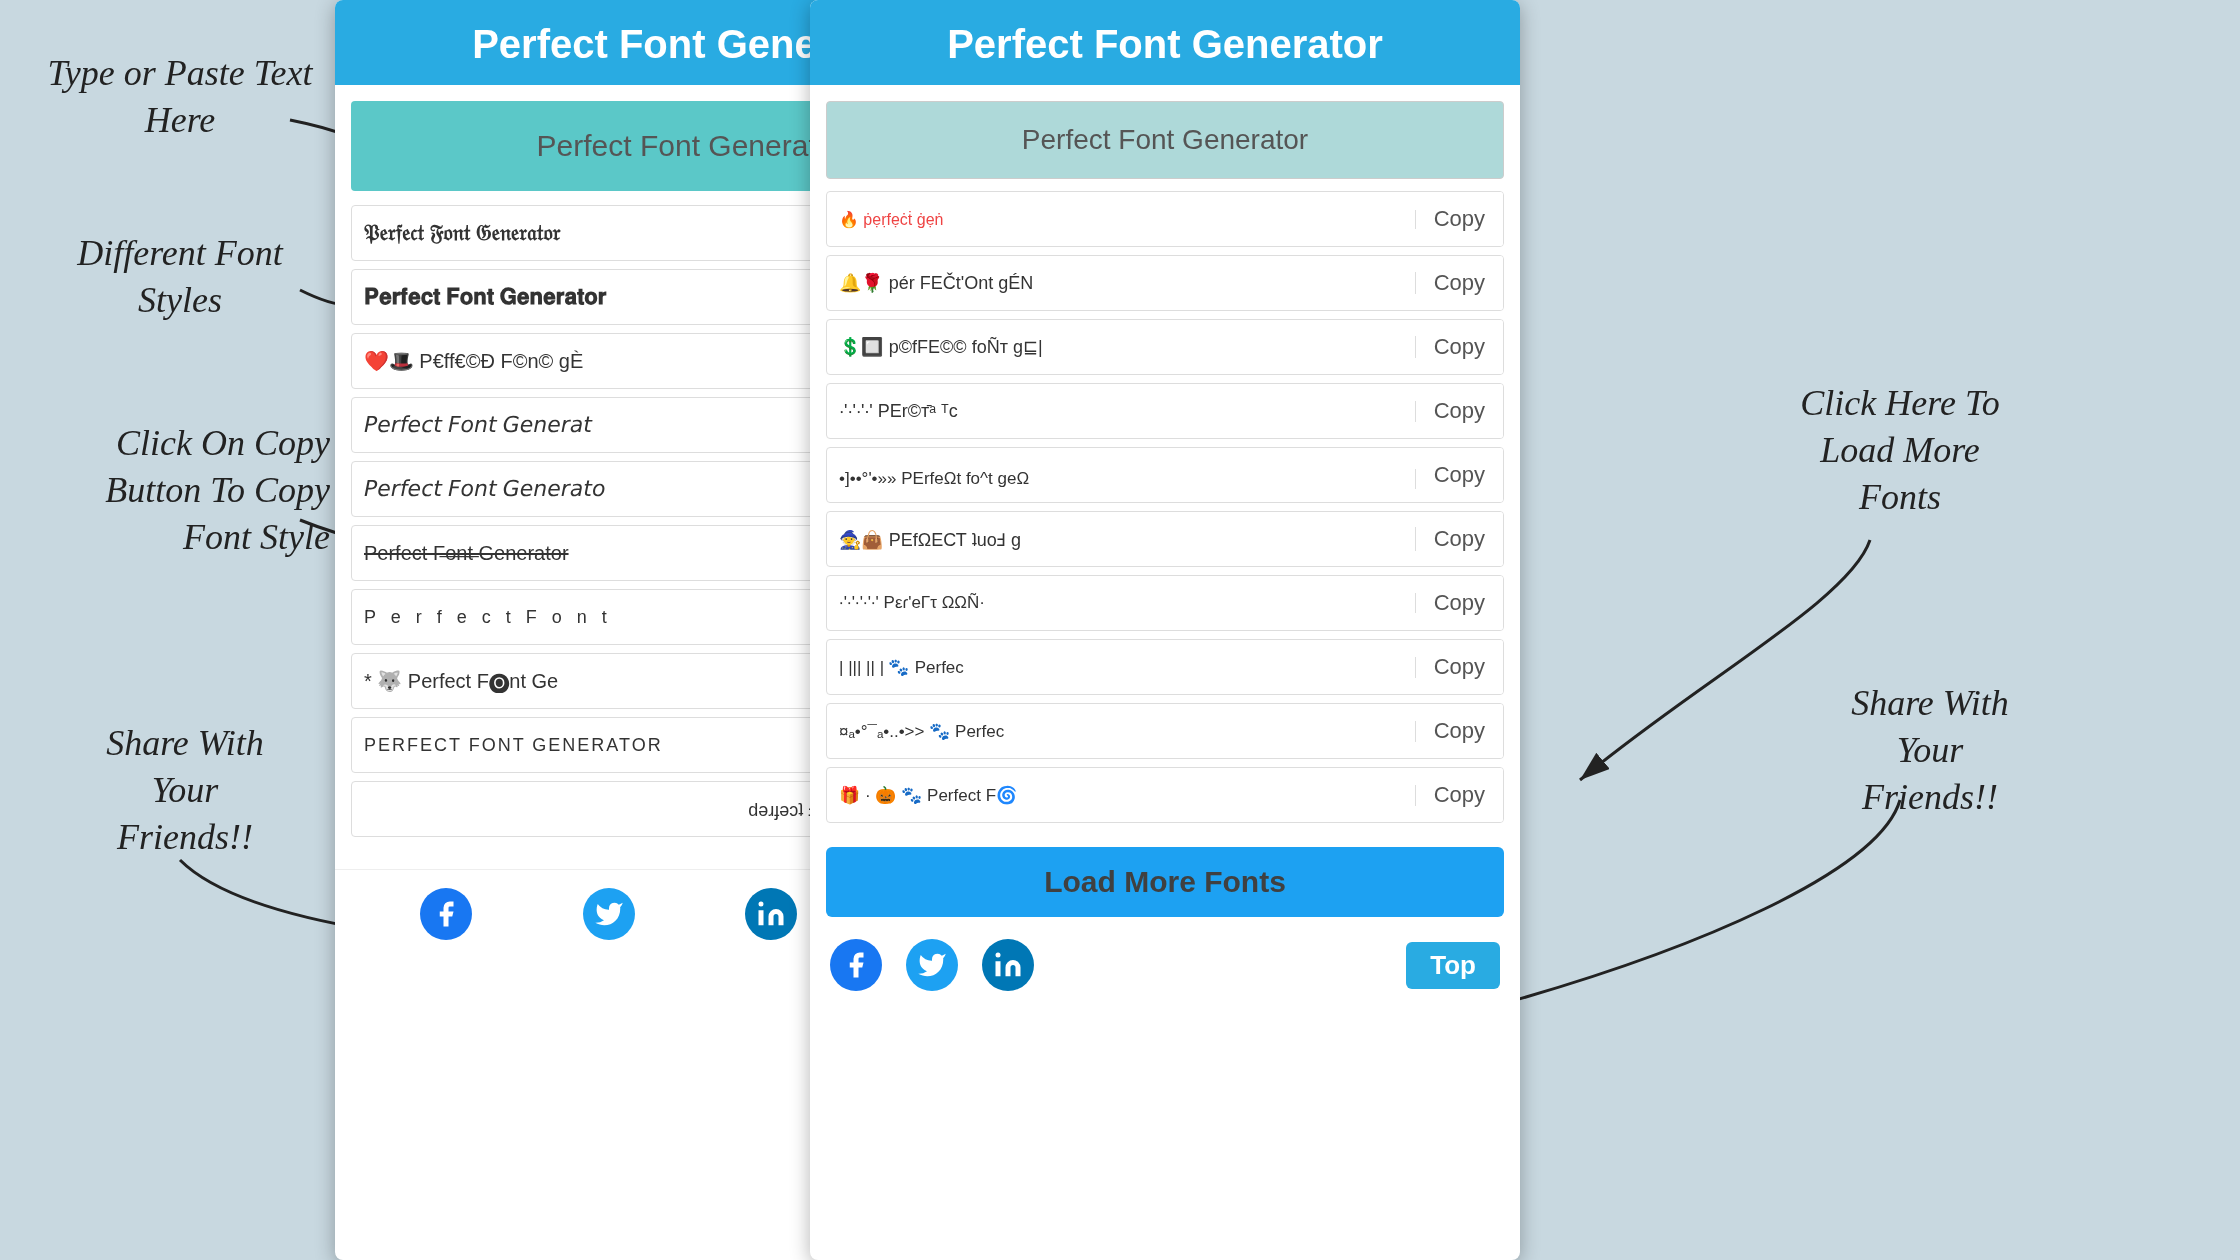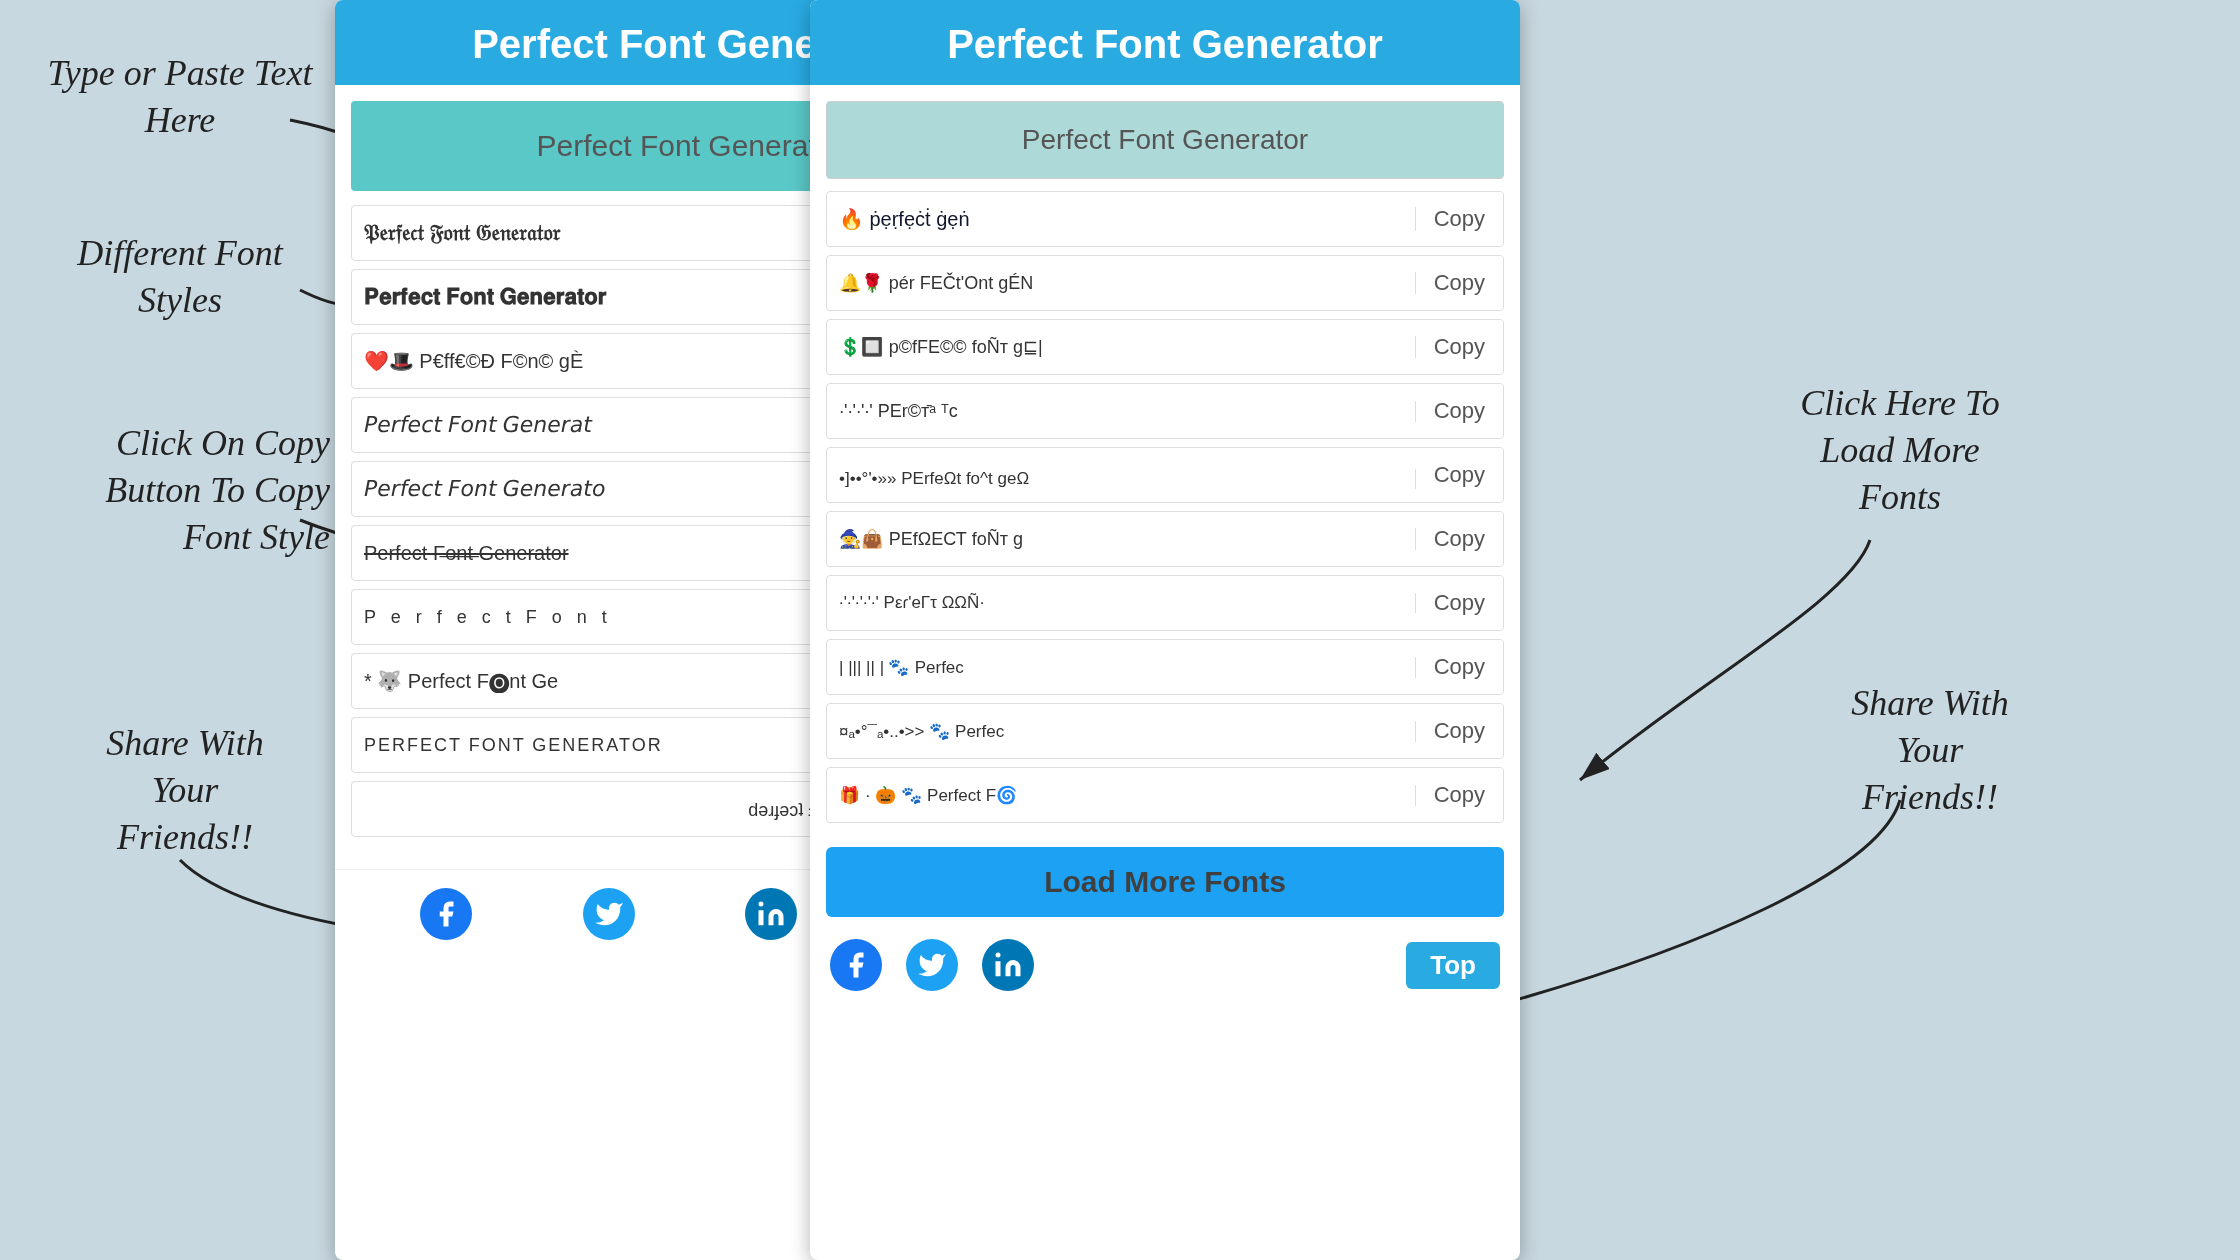--- a/index.html
+++ b/index.html
@@ -308,21 +308,21 @@
 
   <div class="phone-header">
     <h1>Perfect Font Generator</h1>
   </div>
 
   <div style="padding:16px; background:#fff;">
 
     <div style="background:#aed9d9; border: 1px solid #ccc; text-align:center; padding:22px 16px; font-size:28px; color:#555; margin-bottom:12px; border-radius:4px;">Perfect Font Generator</div>
 
     <div class="font-row">
-      <span class="font-text" style="font-size:20px; color:#0f172a;">🔥 ṗẹṛfẹċṫ ġẹṅ</span>
+      <span class="font-text" style="font-size:16px; color:#ef4444;">🔥 ṗẹṛfẹċṫ ġẹṅ</span>
       <button class="copy-btn">Copy</button>
     </div>
 
     <div class="font-row">
       <span class="font-text" style="font-size:18px;">🔔🌹 pér FEČt'Ont gÉN</span>
       <button class="copy-btn">Copy</button>
     </div>
 
     <div class="font-row">
       <span class="font-text" style="font-size:18px;">💲🔲 p©fFE©© foÑт ɡ⊑|</span>
@@ -333,21 +333,21 @@
       <span class="font-text" style="font-size:18px;">∙'∙'∙'∙' ΡΕr©ᴛ̄ᵃ ᵀc</span>
       <button class="copy-btn">Copy</button>
     </div>
 
     <div class="font-row">
       <span class="font-text" style="font-size:17px;margin-top:7px;">•]••°'•»» ΡΕrfeΩt fo^t geΩ</span>
       <button class="copy-btn">Copy</button>
     </div>
 
     <div class="font-row">
-      <span class="font-text" style="font-size:18px;">🧙👜 ΡΕfΩΕСТ foÑт g</span>
+      <span class="font-text" style="font-size:18px;">🧙👜 ΡΕfΩΕСТ ʇuoℲ g</span>
       <button class="copy-btn">Copy</button>
     </div>
 
     <div class="font-row">
       <span class="font-text" style="font-size:17px;">∙'∙'∙'∙'∙' Ρεɾ'eΓτ ΩΩÑ·</span>
       <button class="copy-btn">Copy</button>
     </div>
 
     <div class="font-row">
       <span class="font-text" style="font-size:17px;">| ||| || | 🐾 Perfec</span>

